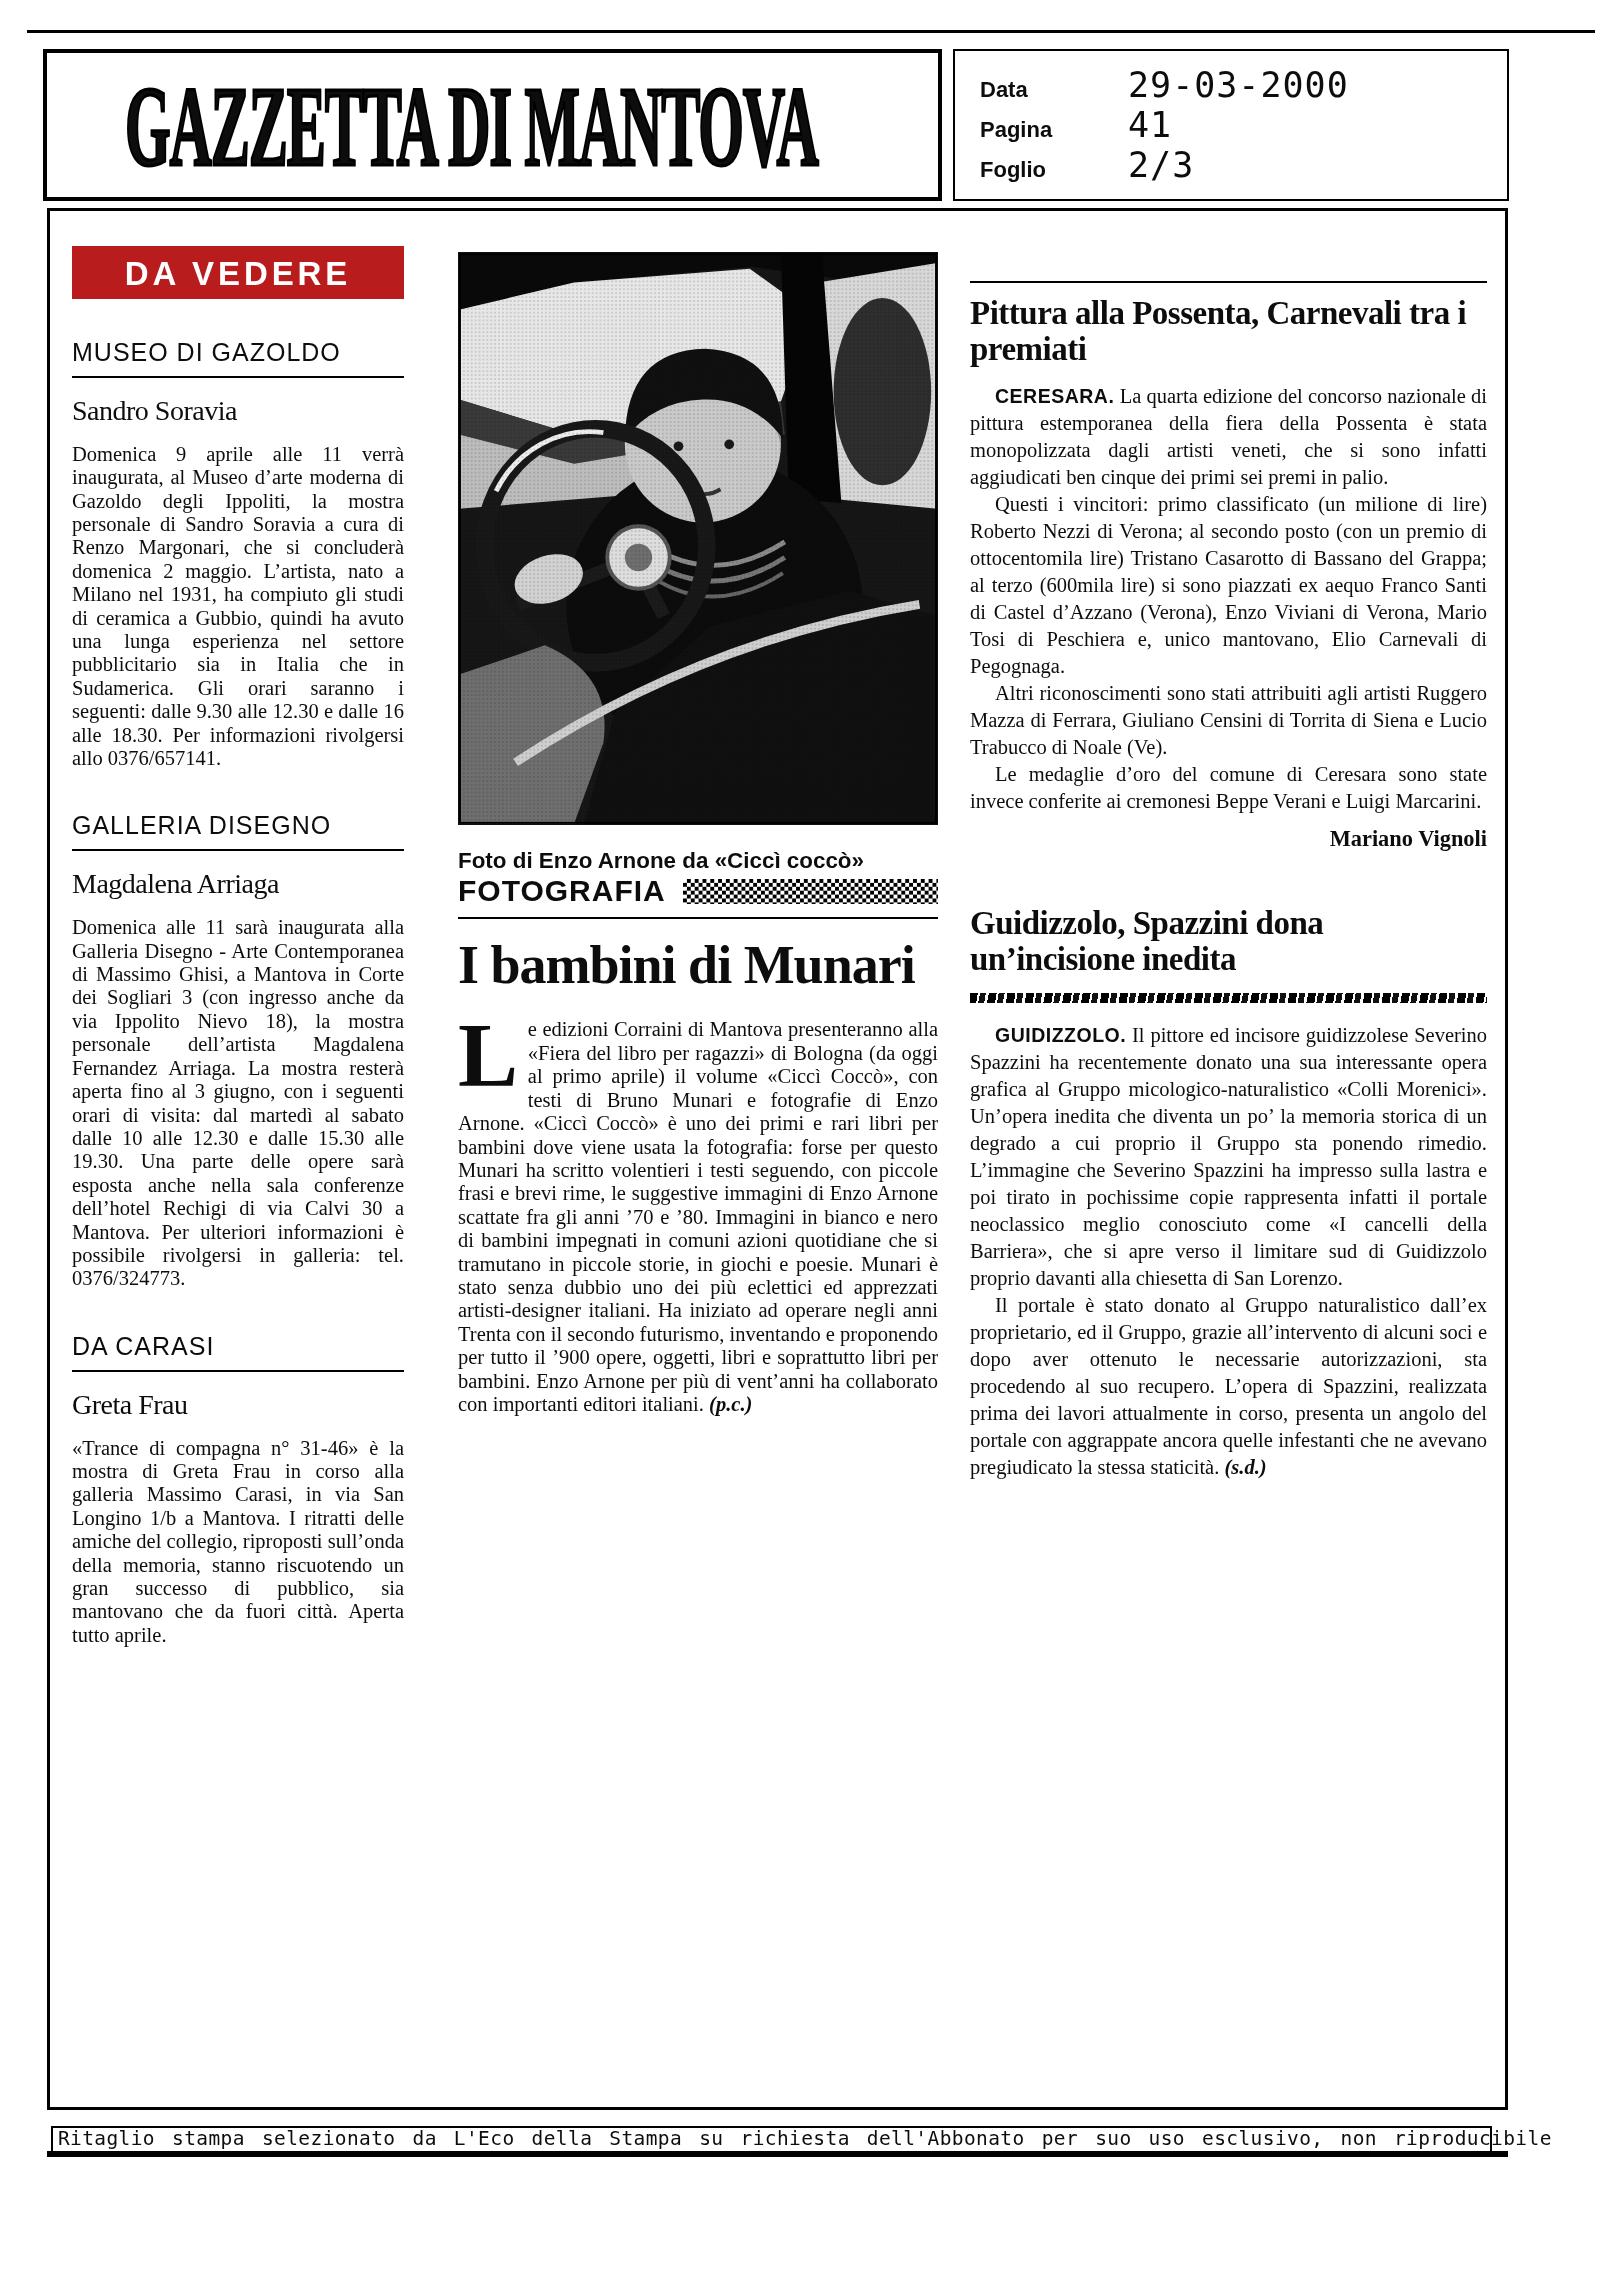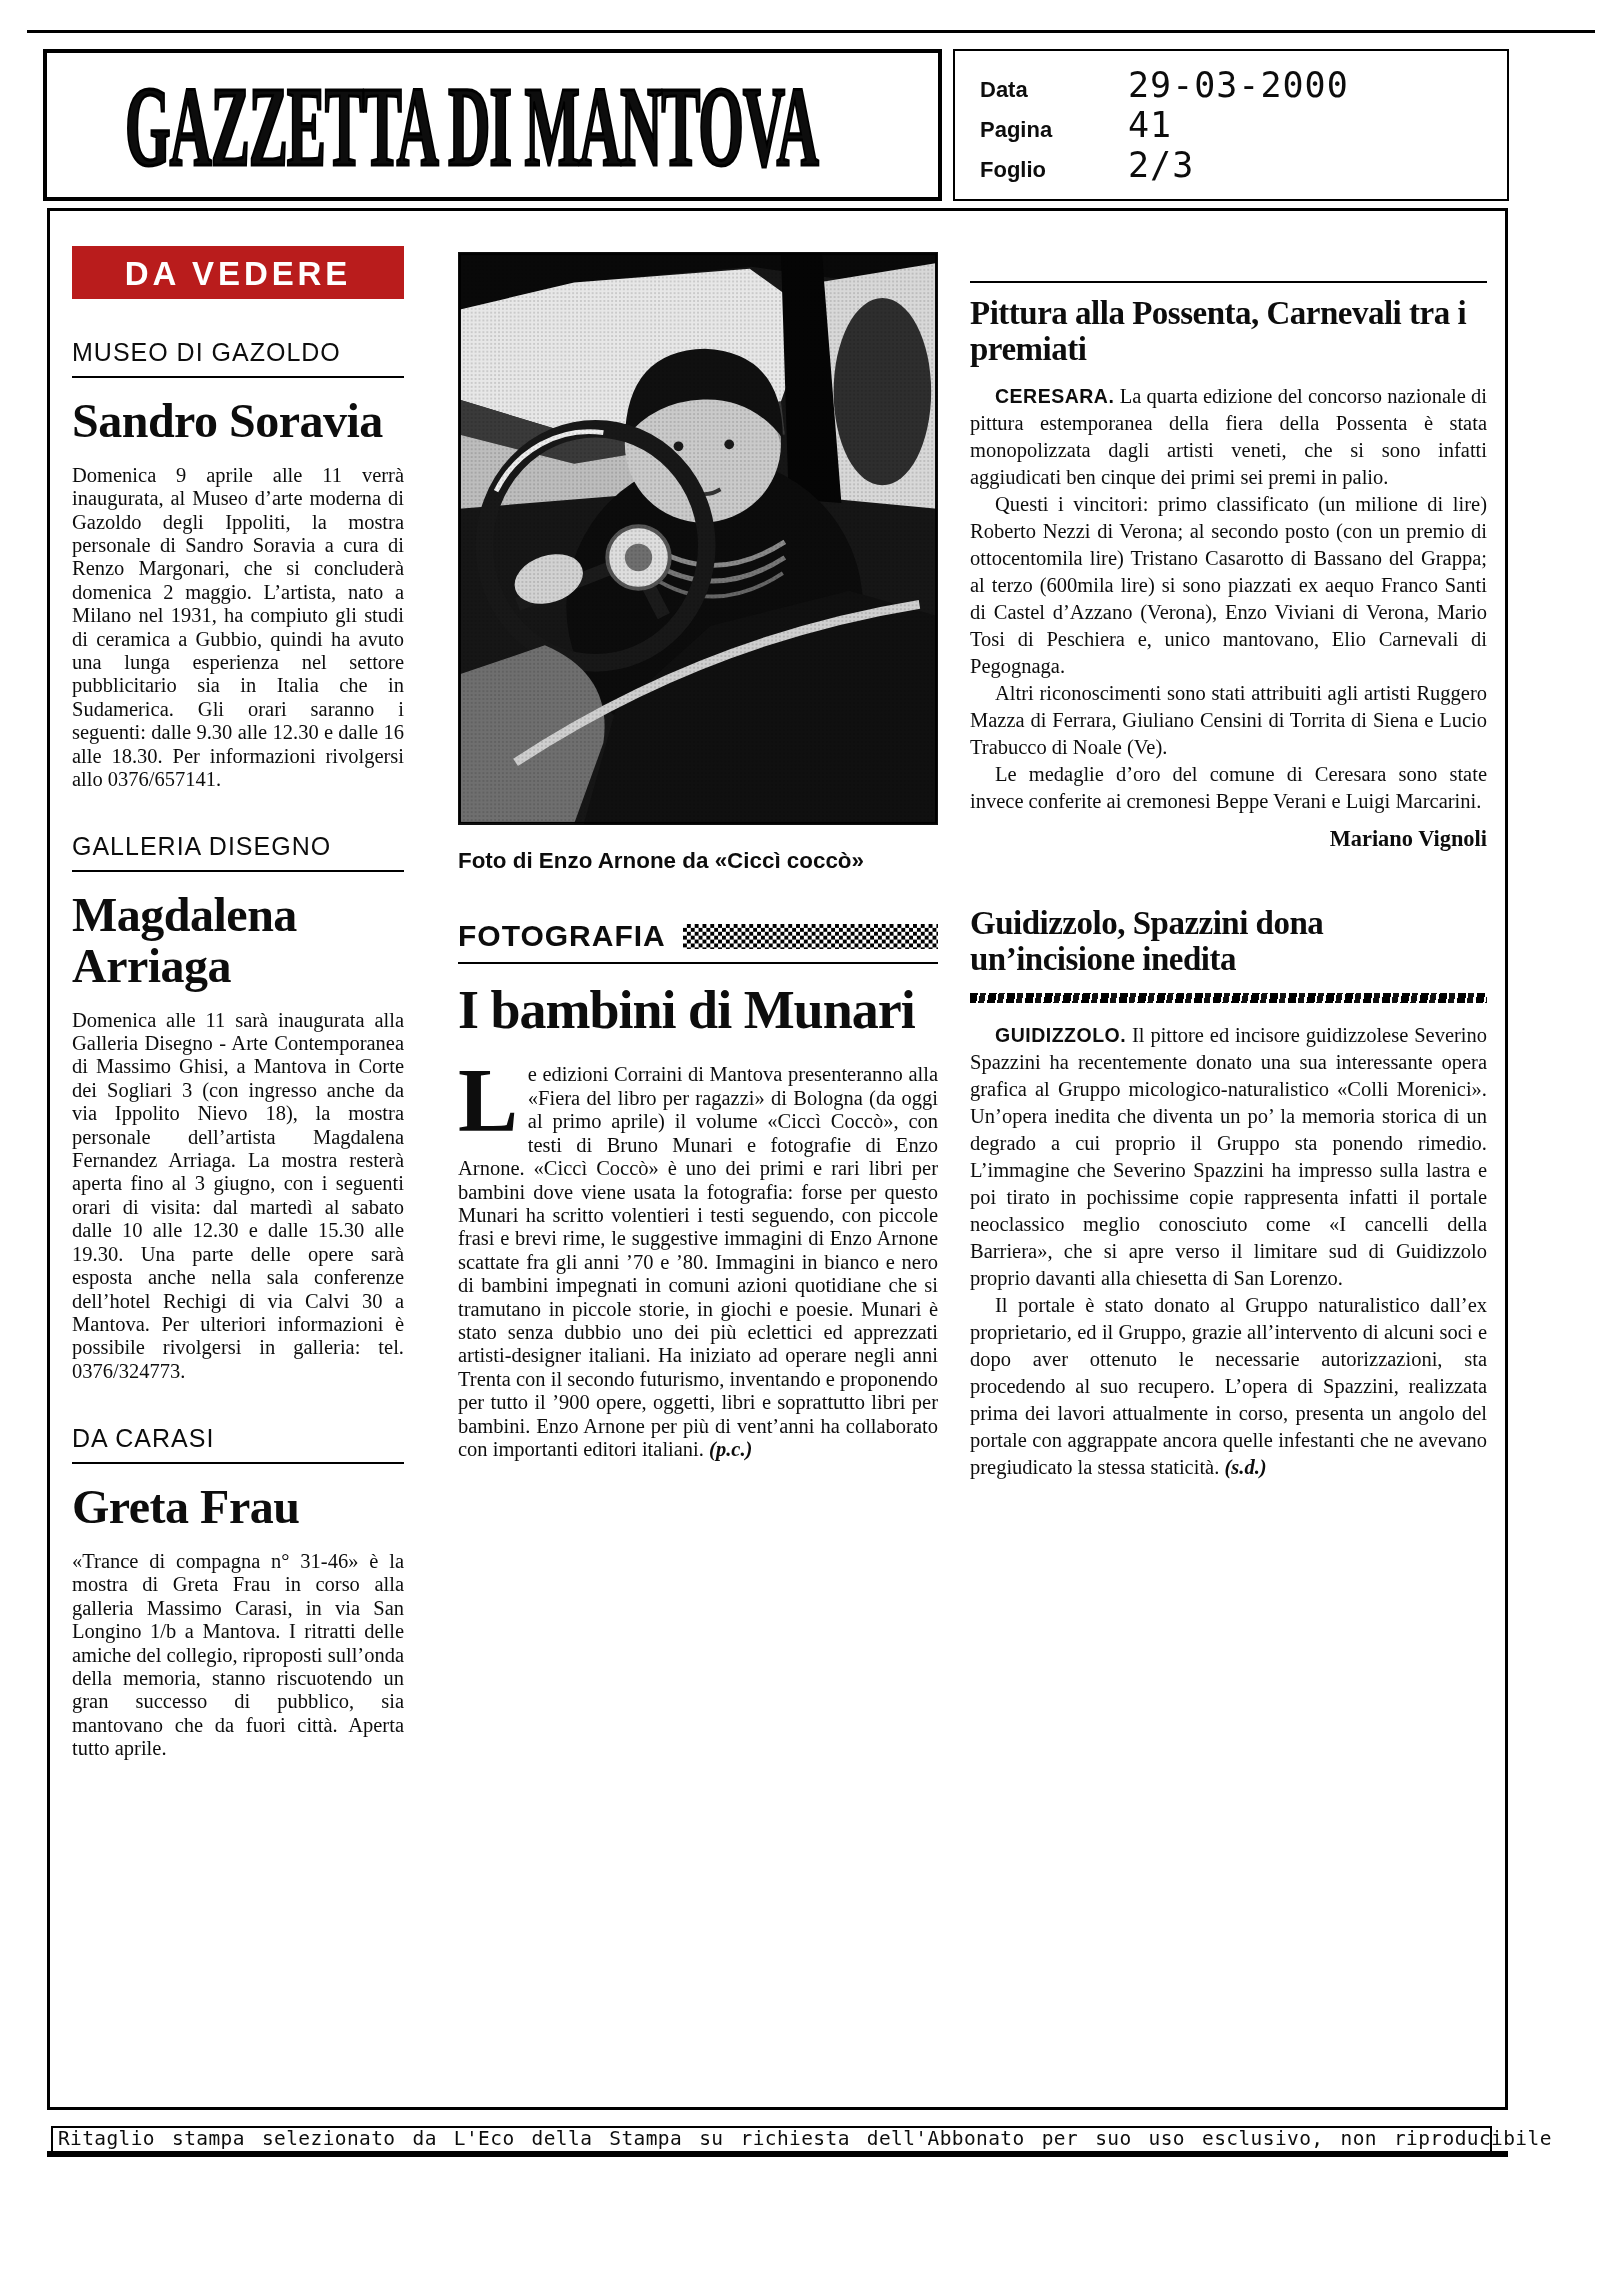--- a/index.html
+++ b/index.html
@@ -26,28 +26,28 @@
             border:3.9px solid #000;box-sizing:border-box;}
 
   
   .col-left{position:absolute;left:72px;top:246px;width:332px;}
   .banner{height:53px;background:#b91c1c;color:#fff;font-family:"Liberation Sans",sans-serif;
           font-weight:bold;font-size:33px;letter-spacing:3.9px;text-align:center;line-height:55px;
           margin-bottom:39px;}
   .section{margin-bottom:41px;}
   .kicker{font-family:"Liberation Sans",sans-serif;font-size:25px;letter-spacing:1px;
           padding-bottom:8.8px;border-bottom:2.9px solid #000;margin-bottom:18px;}
-  .side-title{font-size:48px;font-weight:bold;line-height:1.05;margin:0 0 17.6px;letter-spacing:-0.5px;}
+  .side-title{font-size:28px;font-weight:normal;line-height:1.05;margin:0 0 17.6px;letter-spacing:-0.5px;}
   .body-text{font-size:20.5px;line-height:23.4px;text-align:justify;}
   .body-text p{margin:0;}
 
   
   .col-mid{position:absolute;left:458px;top:252px;width:480px;}
   .photo{display:block;margin-bottom:23.4px;border:1px solid #111;}
-  .caption{font-family:"Liberation Sans",sans-serif;font-weight:bold;font-size:22.4px;margin-bottom:45px;}
+  .caption{font-family:"Liberation Sans",sans-serif;font-weight:bold;font-size:22.4px;}
   .foto-row{display:flex;align-items:center;border-bottom:2.9px solid #000;padding-bottom:8.8px;margin-bottom:17.6px;}
   .foto-label{font-family:"Liberation Sans",sans-serif;font-weight:bold;font-size:30px;letter-spacing:1px;}
   .checker{flex:1;height:25px;margin-left:17.6px;
            background:repeating-conic-gradient(#000 0% 25%, #fff 0% 50%) 0 0/7.8px 7.8px;}
   .mid-title{font-size:54px;font-weight:bold;line-height:1.05;margin:0 0 25px;letter-spacing:-1px;}
   .dropcap{float:left;font-size:90px;line-height:68px;font-weight:bold;padding:3.9px 9.8px 0 0;}
   .inline-sig{font-style:italic;font-weight:bold;}
 
   
   .col-right{position:absolute;left:970px;top:281px;width:517px;}

